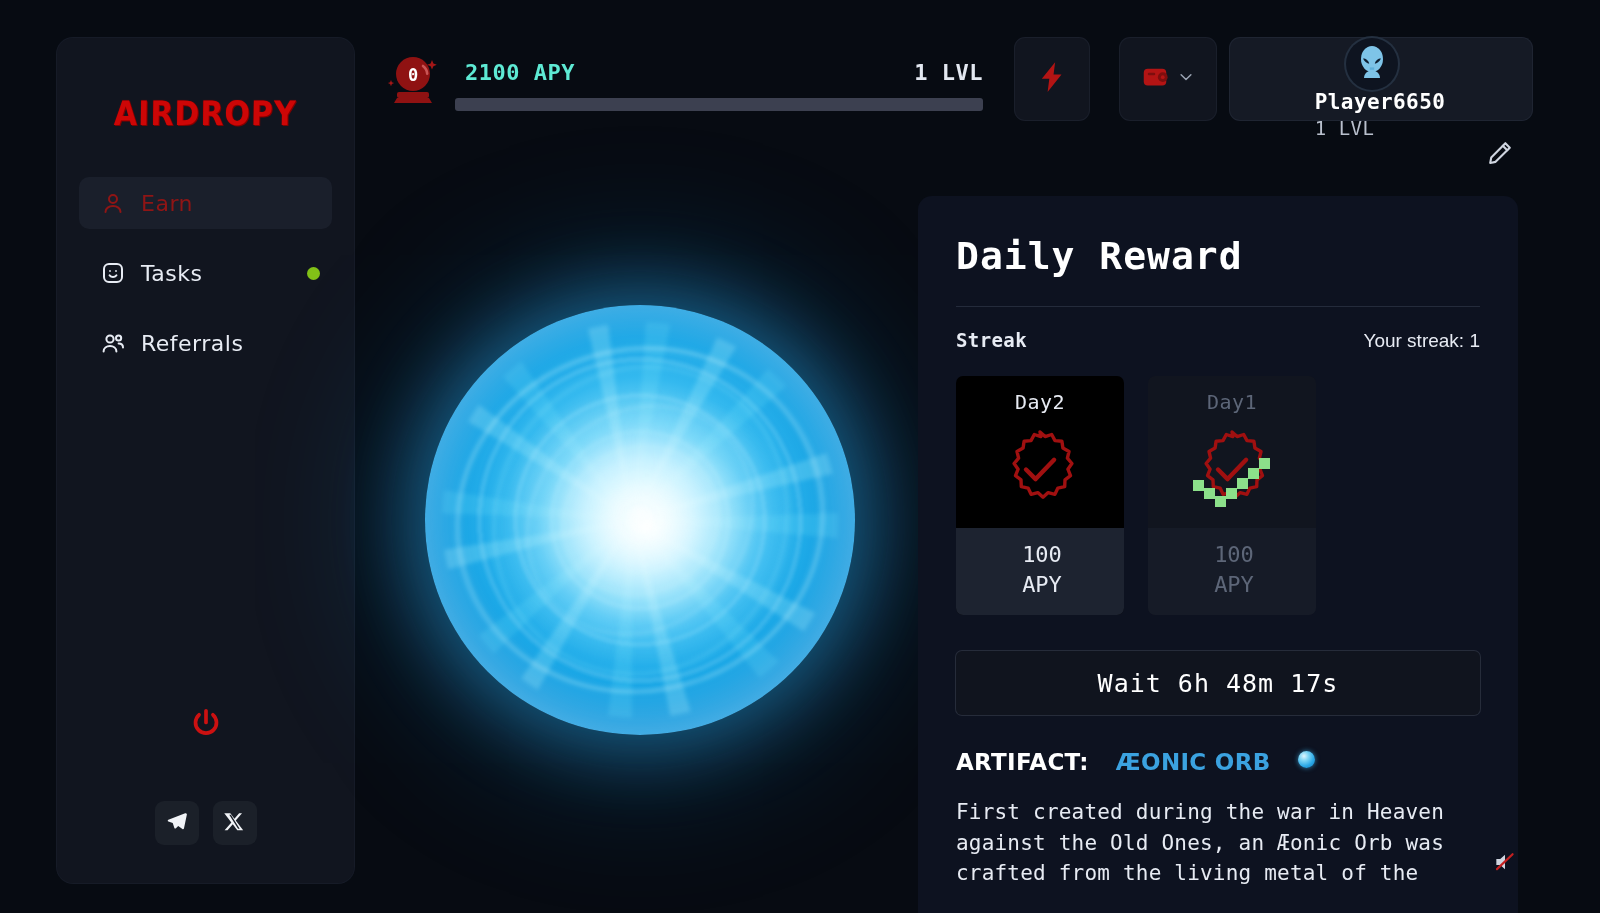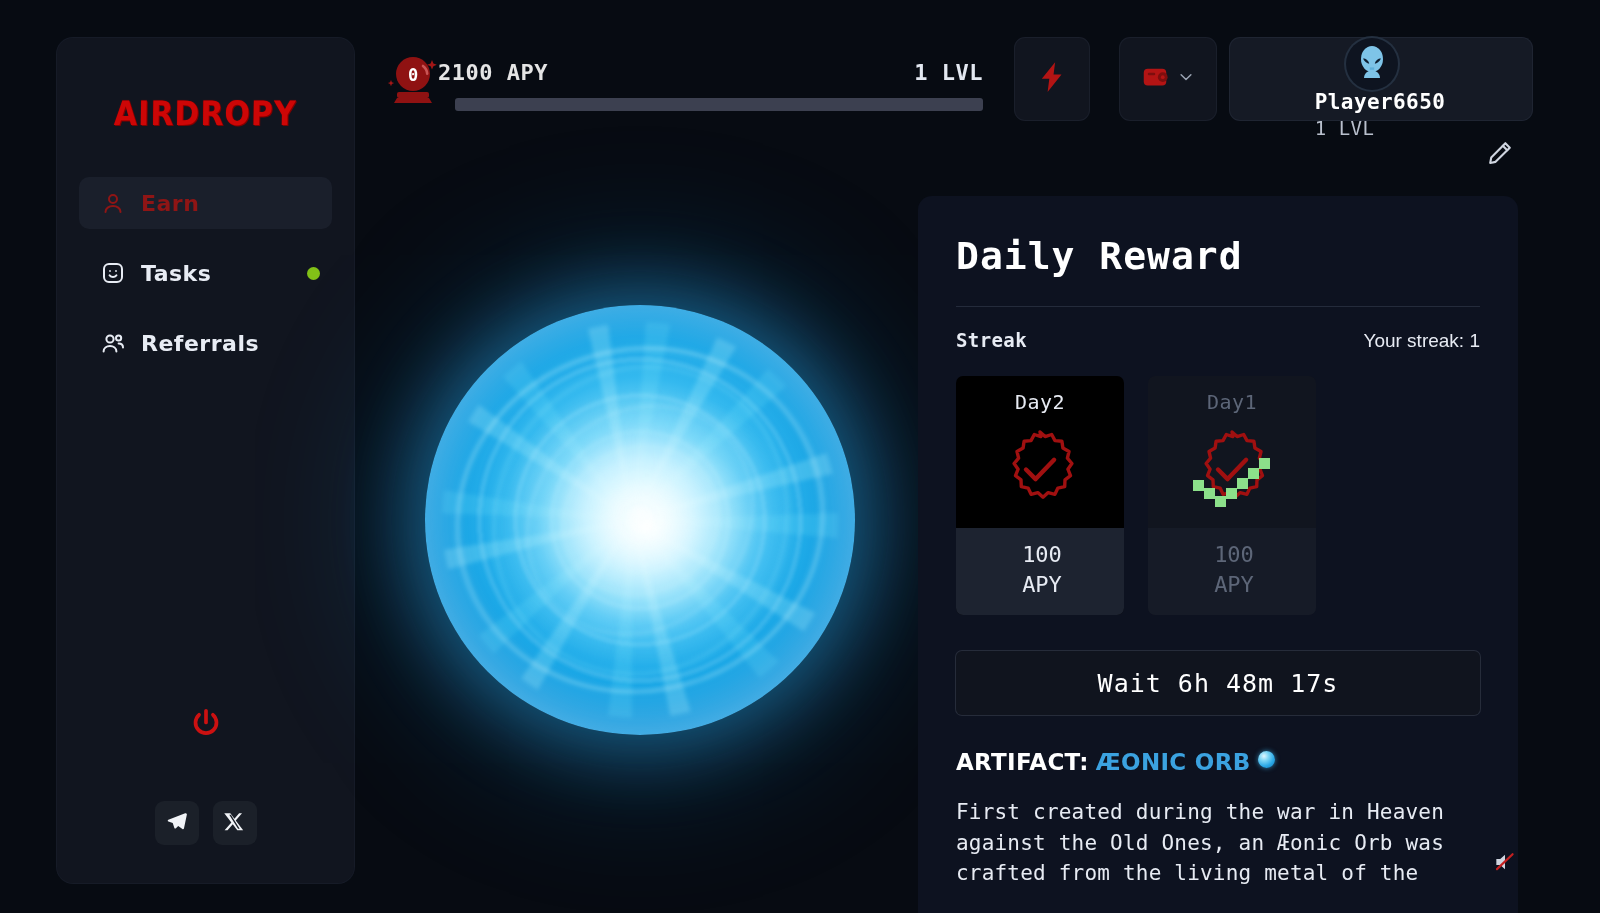--- a/index.html
+++ b/index.html
@@ -63,21 +63,21 @@
     padding: 0 22px;
     border-radius: 10px;
     margin-bottom: 18px;
     cursor: pointer;
   }
   .nav-item.active {
     background: #1a1f2b;
   }
   .nav-label {
     font-family: "DejaVu Sans", sans-serif;
-    font-weight: 700;
+    font-weight: 400;
     font-size: 22px;
     letter-spacing: 0.5px;
     color: #e8ecf4;
   }
   .nav-item.active .nav-label { color: #8f1515; }
   .nav-item.active .nav-icon svg { stroke: #8f1515; }
   .nav-icon { width: 24px; height: 24px; display: flex; align-items: center; justify-content: center; flex: 0 0 24px; }
   .nav-icon svg { stroke: #e8ecf4; fill: none; stroke-width: 2; stroke-linecap: round; stroke-linejoin: round; }
 
   .nav-dot {
@@ -129,22 +129,22 @@
   }
   #orb-counter {
     position: absolute;
     left: 0; top: 8px;
     width: 56px; height: 62px;
   }
   #orb-counter svg { width: 56px; height: 62px; }
 
   #apy-text {
     position: absolute;
-    left: 53px; top: 18px;
-    color: #e5e5e5;
+    left: 80px; top: 18px;
+    color: #5eead4;
     font-size: 22px;
     font-weight: 700;
     letter-spacing: 0.5px;
   }
   #lvl-text {
     position: absolute;
     right: 14px; top: 18px;
     color: #e3e8f1;
     font-size: 22px;
     font-weight: 700;
@@ -333,21 +333,21 @@
     box-shadow: 0 0 0 1px #262c3a;
     display: flex; align-items: center; justify-content: center;
     color: #ffffff;
     font-size: 25px;
     letter-spacing: 1px;
     margin-bottom: 34px;
     cursor: pointer;
   }
 
   #artifact-line {
-    display: flex; align-items: flex-end; gap: 7px;
+    display: flex; align-items: flex-end; gap: 27px;
     margin-bottom: 22px;
   }
   #artifact-label {
     color: #ffffff; font-size: 23px; font-weight: 700;
     font-family: "DejaVu Sans", sans-serif;
     letter-spacing: 0.3px;
   }
   #artifact-name {
     color: #3ba2e0; font-size: 23px; font-weight: 700;
     font-family: "DejaVu Sans", sans-serif;

